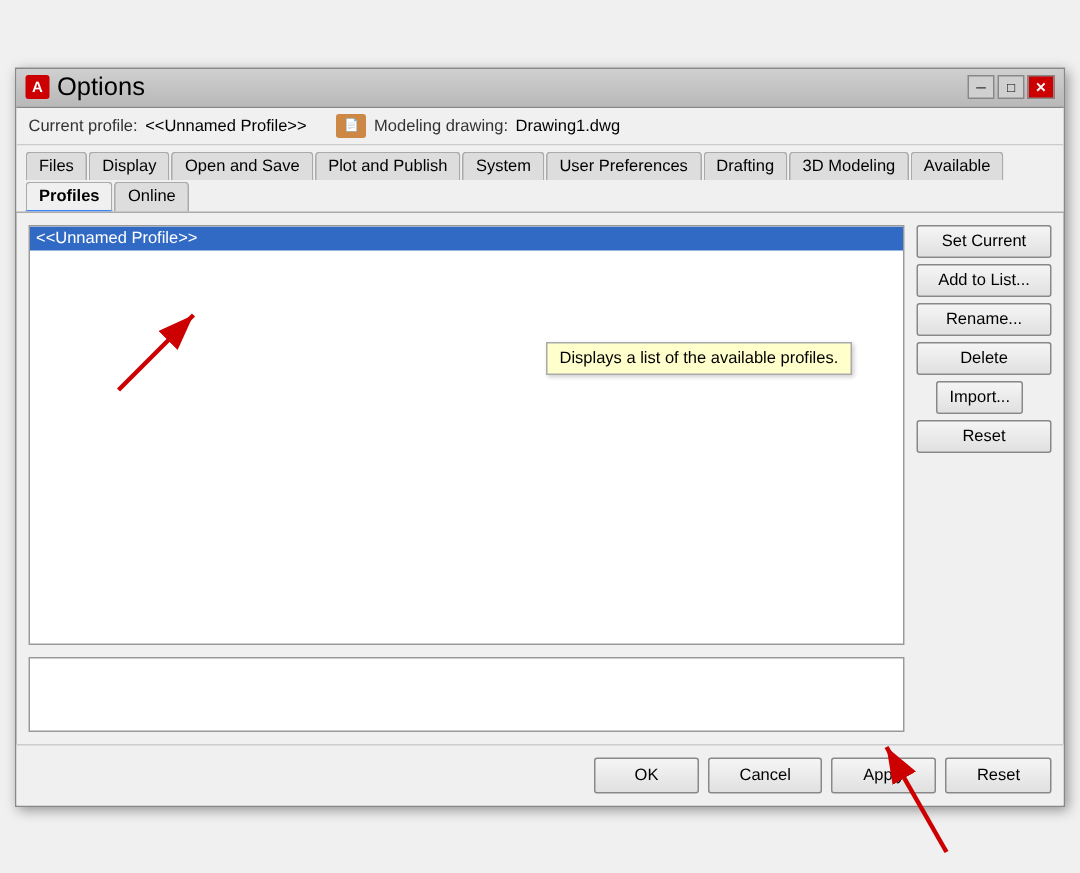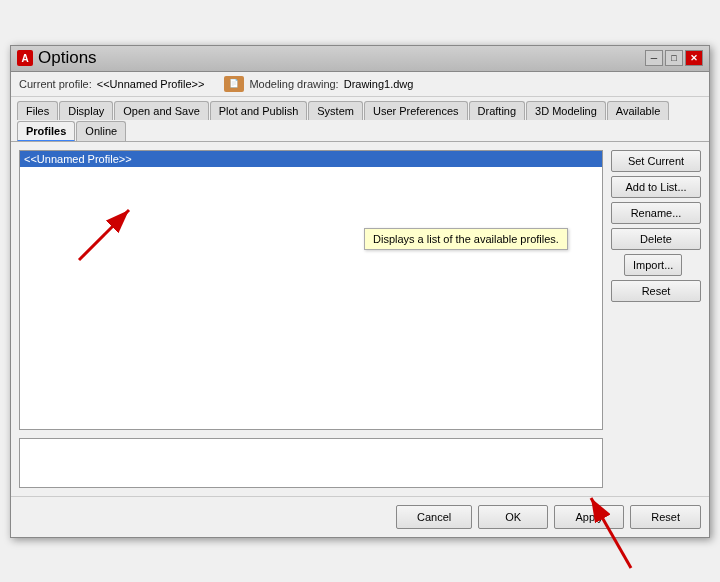--- a/index.html
+++ b/index.html
@@ -349,18 +349,18 @@
               <polygon points="0 0, 8 3, 0 6" fill="#cc0000"></polygon>
             </marker>
           </defs>
           <path d="M 100 90 L 60 20" stroke="#cc0000" stroke-width="3" fill="none" marker-end="url(#arrowhead2)"></path>
         </svg>
       </div>
     </div>
   </div>
 
   <div class="bottom-bar">
+    <button class="bottom-btn">OK</button>
     <button class="bottom-btn">Cancel</button>
-    <button class="bottom-btn">OK</button>
     <button class="bottom-btn">Apply</button>
     <button class="bottom-btn">Reset</button>
   </div>
 </div>
 
 </body></html>

